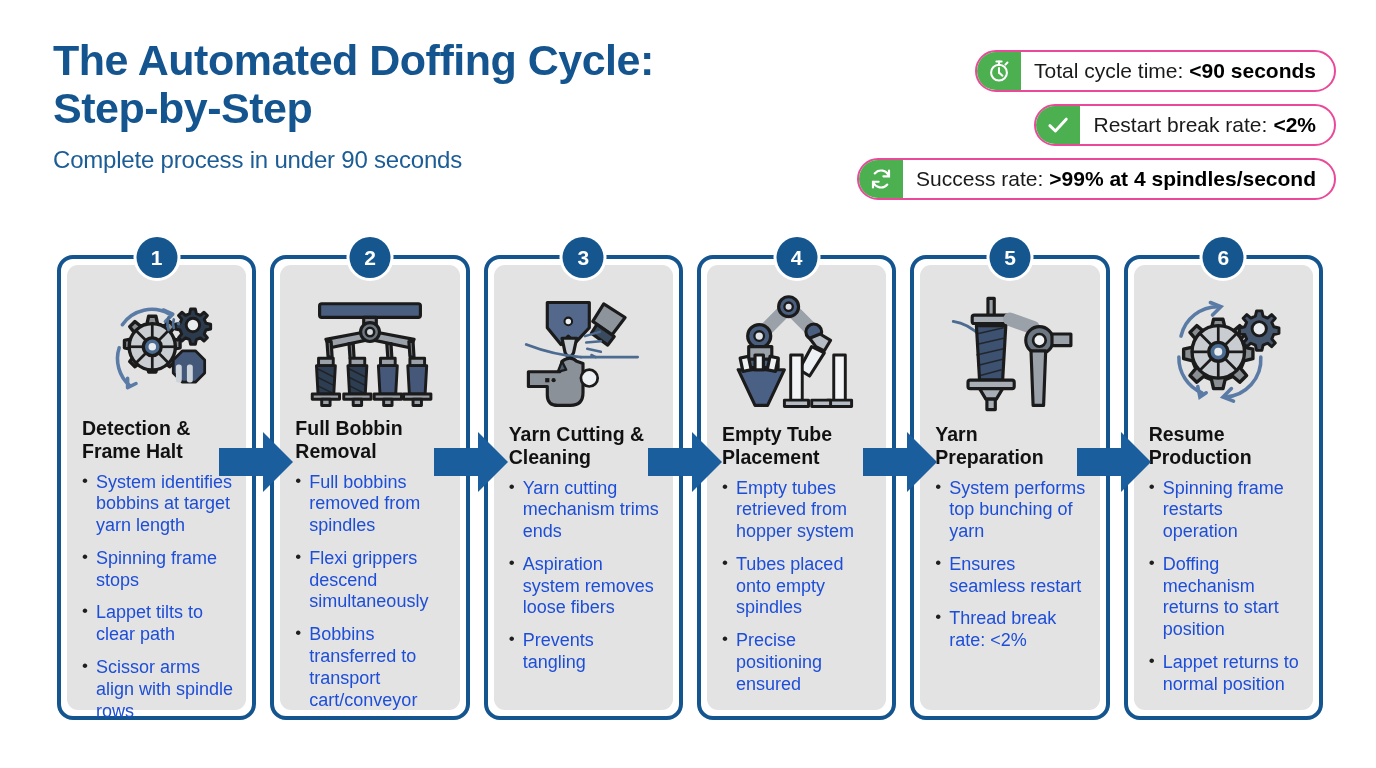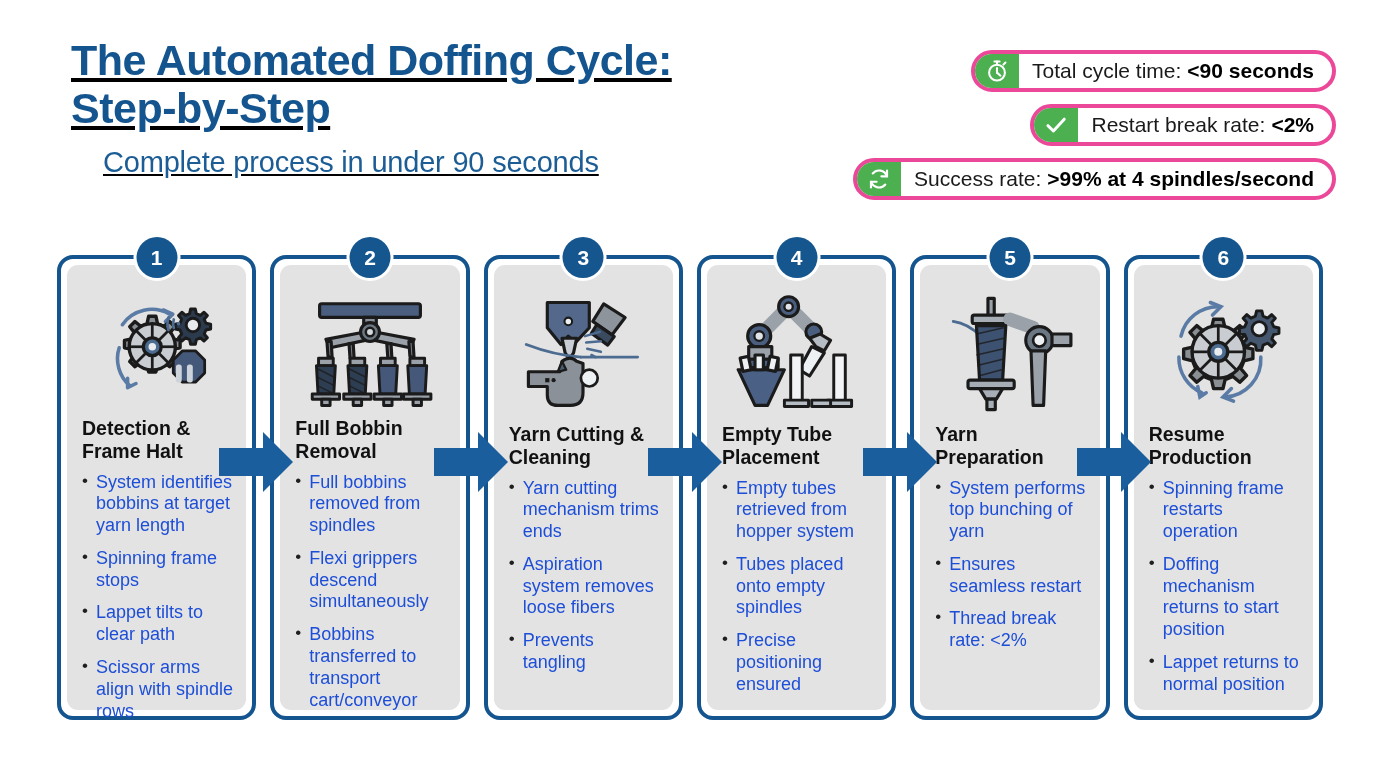--- a/index.html
+++ b/index.html
@@ -5,38 +5,37 @@
   * { box-sizing: border-box; margin: 0; padding: 0; }
   html, body {
     width: 1376px; height: 768px;
     background: #ffffff;
     font-family: "Liberation Sans", "DejaVu Sans", sans-serif;
     overflow: hidden;
   }
   .page { position: relative; width: 1376px; height: 768px; background: #fff; }
 
   
-  .header { position: absolute; left: 71px; top: 36px; width: 760px; text-decoration: underline; }
+  .header { position: absolute; left: 53px; top: 36px; width: 760px; }
   .title {
     font-size: 43px; font-weight: bold; color: #14558f;
     line-height: 1.12; letter-spacing: -0.5px;
   }
   .title .l2 { display: block; }
   .subtitle {
     margin-top: 14px;
-    font-size: 29px; font-weight: normal; color: #1c5d96;
+    font-size: 24px; font-weight: normal; color: #1c5d96;
     letter-spacing: -0.2px;
-    margin-left: 32px;
   }
 
   
   .stats { position: absolute; right: 40px; top: 50px; width: 500px; }
   .stat-badge {
     display: flex; align-items: stretch;
-    border: 4px solid #ec4899;
+    border: 2px solid #ec4899;
     border-radius: 22px;
     background: #ffffff;
     margin-bottom: 12px;
     height: 42px;
     overflow: hidden;
     float: right; clear: both;
   }
   .stat-icon {
     width: 44px; min-width: 44px;
     background: #4caf50;

